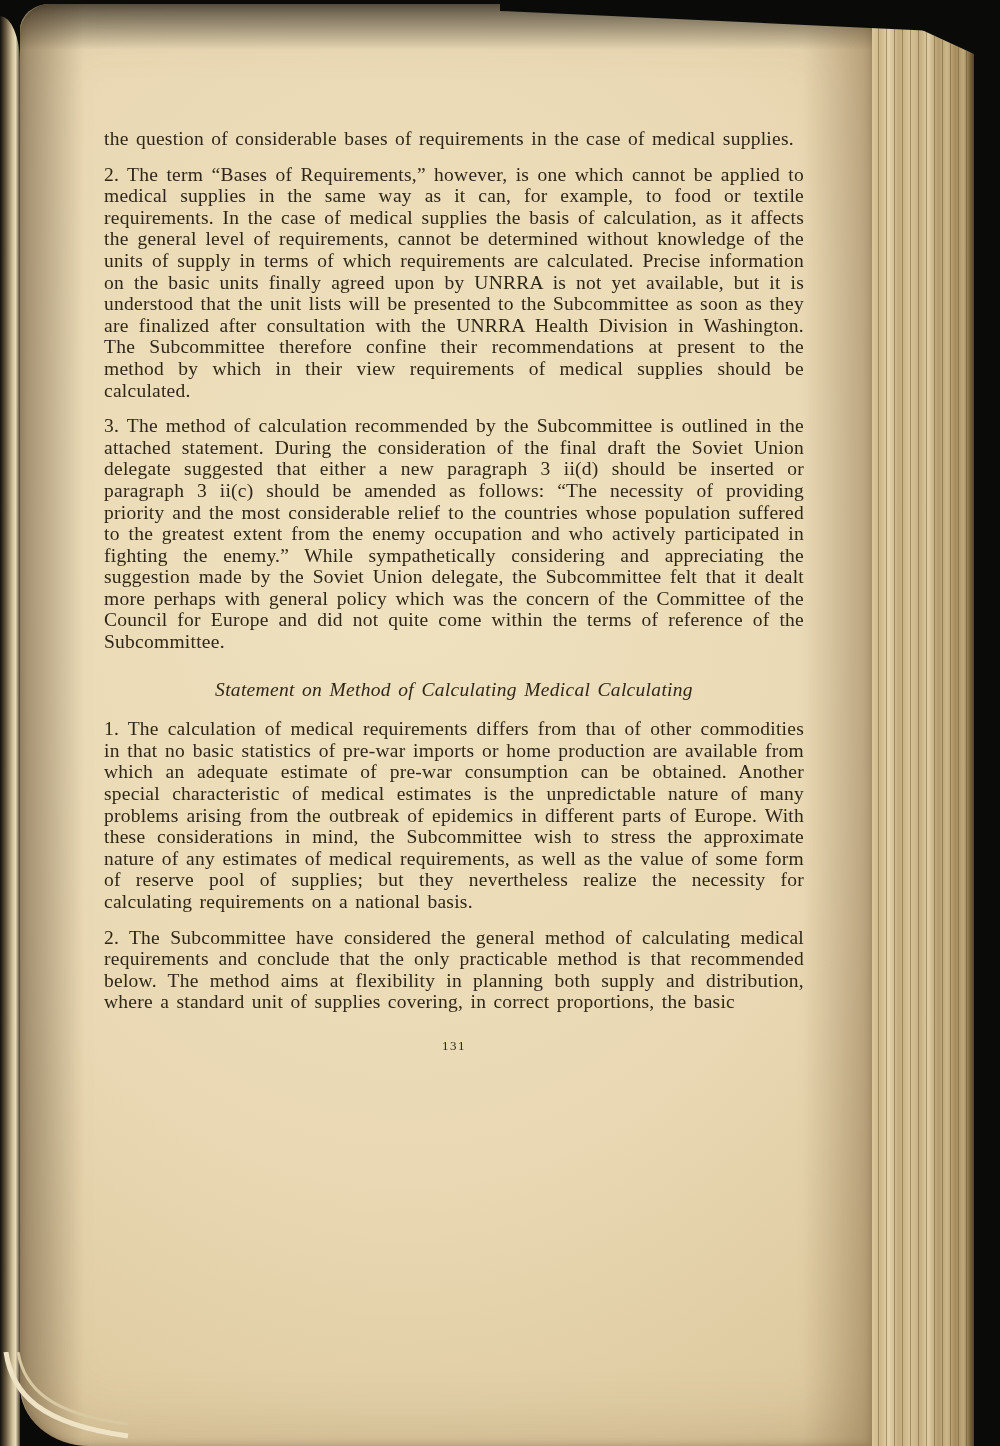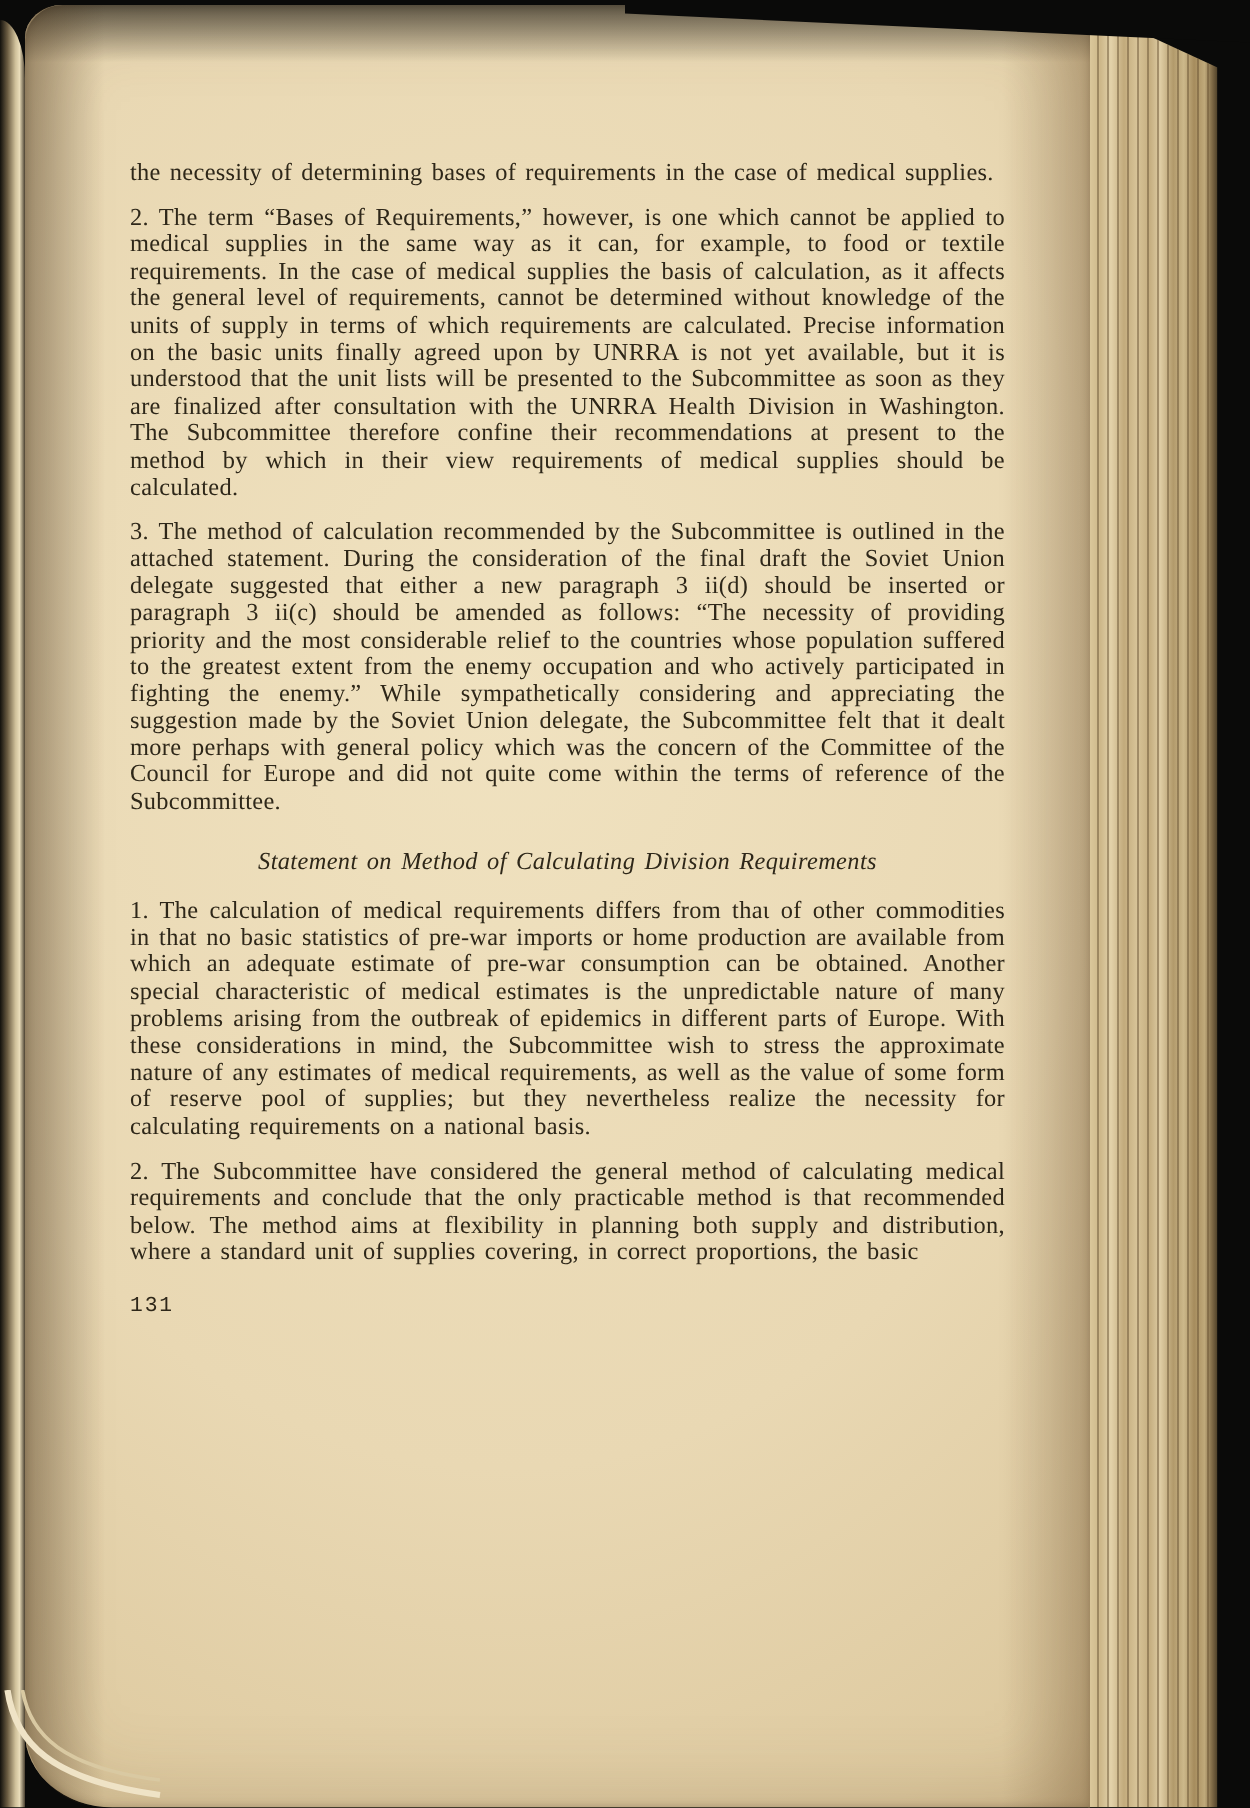--- a/index.html
+++ b/index.html
@@ -72,44 +72,44 @@
     color: #2e2719;
     text-align: justify;
     letter-spacing: 0.25px; word-spacing: 2.2px;
   }
   .text-block p { margin: 0 0 14px 0; }
   .heading {
     font-style: italic; font-weight: normal; font-size: 19.5px;
     text-align: center; margin: 26px 0 18px 0; letter-spacing: 0.3px;
   }
   .italic { }
-  .page-number { text-align: left; margin-top: 22px; font-size: 17px; letter-spacing: 1.5px; font-family: Liberation Mono, monospace; }
+  .page-number { text-align: center; margin-top: 22px; font-size: 13px; letter-spacing: 1.5px; }
 </style>
 </head>
 <body>
 
 <div class="scene">
 
   <div class="left-sliver"></div>
 
   <div class="page-stack"></div>
 
   <div class="page">
     <div class="top-shadow"></div>
     <div class="gutter-shadow"></div>
     <div class="right-shade"></div>
 
     <div class="text-block">
-      <p>the necessity of determining bases of requirements in the case of medical supplies.</p>
+      <p>the question of considerable bases of requirements in the case of medical supplies.</p>
 
       <p><span>2. The term “Bases of Requirements,” however, is one which cannot be applied to medical supplies in the same way as it can, for example, to food or textile requirements. In the case of medical supplies the basis of calculation, as it affects the general level of requirements, cannot be determined without knowledge of the units of supply in terms of which requirements are calculated. Precise information on the basic units finally agreed upon by UNRRA is not yet available, but it is understood that the unit lists will be presented to the Subcommittee as soon as they are finalized after consultation with the UNRRA Health Division in Washington. The Subcommittee therefore confine their recommendations at present to the </span><span class="italic">method</span><span> by which in their view requirements of medical supplies should be calculated.</span></p>
 
       <p>3. The method of calculation recommended by the Subcommittee is outlined in the attached statement. During the consideration of the final draft the Soviet Union delegate suggested that either a new paragraph 3 ii(d) should be inserted or paragraph 3 ii(c) should be amended as follows: “The necessity of providing priority and the most considerable relief to the countries whose population suffered to the greatest extent from the enemy occupation and who actively participated in fighting the enemy.” While sympathetically considering and appreciating the suggestion made by the Soviet Union delegate, the Subcommittee felt that it dealt more perhaps with general policy which was the concern of the Committee of the Council for Europe and did not quite come within the terms of reference of the Subcommittee.</p>
 
-      <h2 class="heading">Statement on Method of Calculating Division Requirements</h2>
+      <h2 class="heading">Statement on Method of Calculating Medical Calculating</h2>
 
       <p>1. The calculation of medical requirements differs from thaι of other commodities in that no basic statistics of pre-war imports or home production are available from which an adequate estimate of pre-war consumption can be obtained. Another special characteristic of medical estimates is the unpredictable nature of many problems arising from the outbreak of epidemics in different parts of Europe. With these considerations in mind, the Subcommittee wish to stress the approximate nature of any estimates of medical requirements, as well as the value of some form of reserve pool of supplies; but they nevertheless realize the necessity for calculating requirements on a national basis.</p>
 
       <p>2. The Subcommittee have considered the general method of calculating medical requirements and conclude that the only practicable method is that recommended below. The method aims at flexibility in planning both supply and distribution, where a standard unit of supplies covering, in correct proportions, the basic</p>
 
       <div class="page-number">131</div>
     </div>
   </div>
 
   <svg class="corner-curl" width="130" height="94" viewBox="0 0 130 94">

